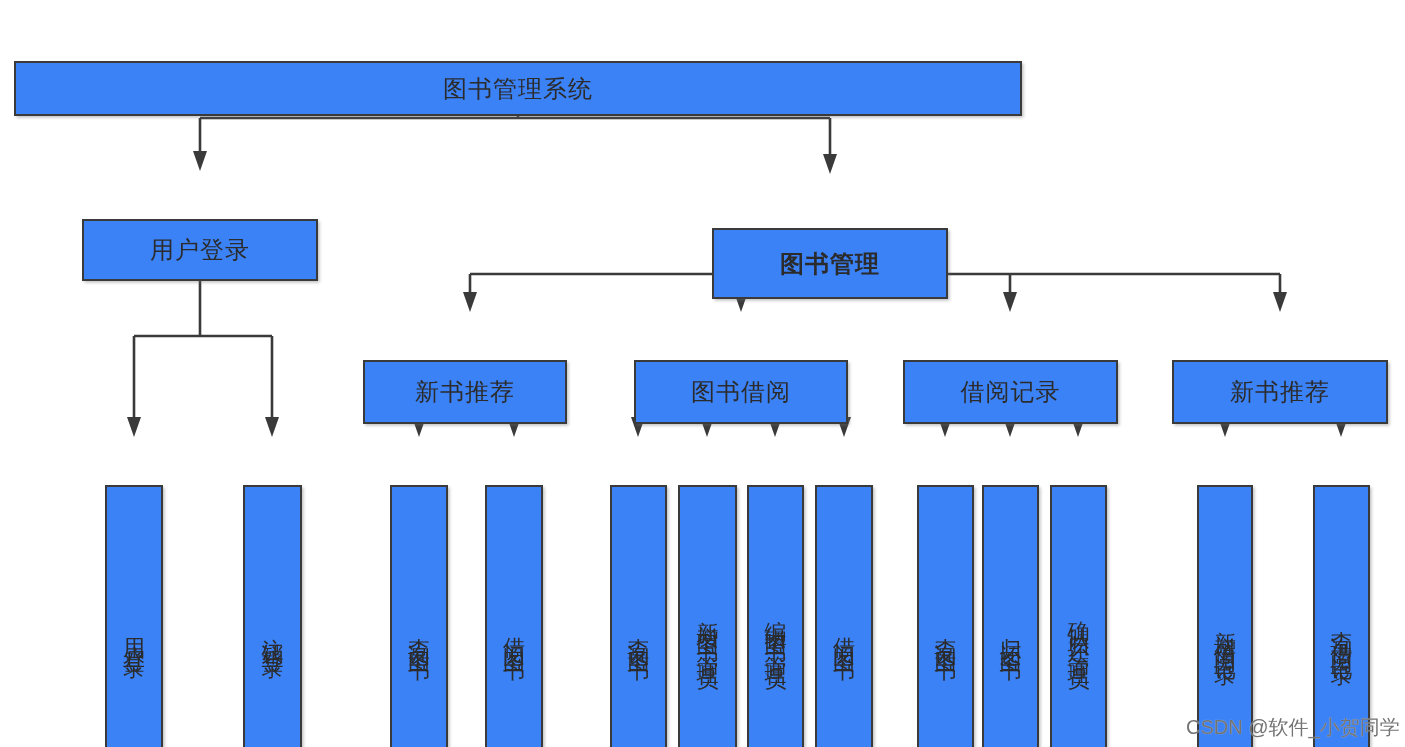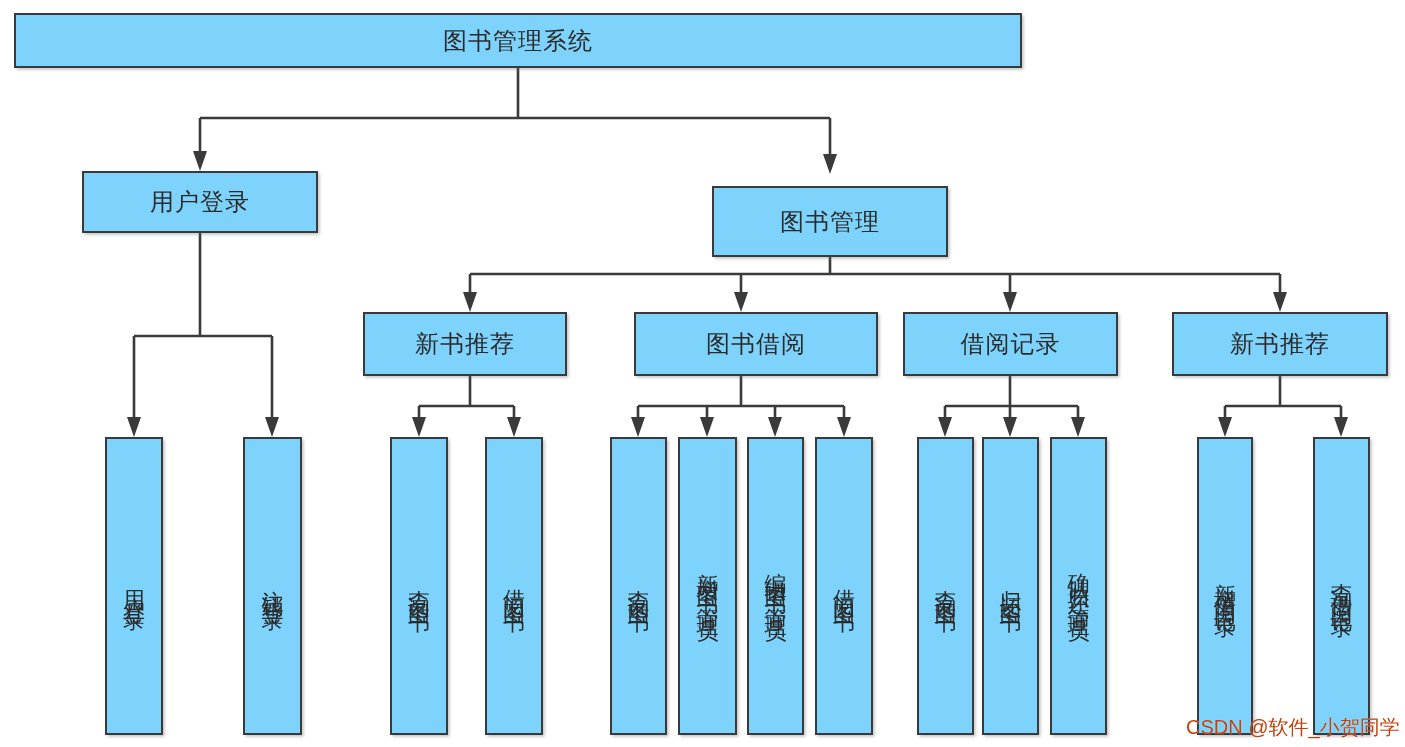--- a/index.html
+++ b/index.html
@@ -14,42 +14,43 @@
   }
   .wires {
     position: absolute; left: 0; top: 0;
     width: 1405px; height: 747px;
     z-index: 1;
   }
   .wires path { stroke: #3a3a3a; stroke-width: 2.6; fill: none; }
   .wires polygon { fill: #3a3a3a; stroke: none; }
   .box {
     position: absolute;
-    background: #7dd3fc;
+    background: #3b82f6;
     border: 2.5px solid #3a3a3a;
     display: flex;
     align-items: center;
     justify-content: center;
     z-index: 2;
     box-shadow: 1.5px 1.5px 3px rgba(110,110,110,0.45);
+    margin-top: 48px;
   }
   .hbox { font-size: 24px; letter-spacing: 1px; text-align: center; }
   .vbox {
     writing-mode: vertical-rl;
     text-orientation: mixed;
     font-size: 22px;
     letter-spacing: 7px;
     line-height: 1;
     text-align: center;
   }
   .watermark {
     position: absolute;
     left: 1186px; top: 714px;
     font-size: 20px;
-    color: #c2410c;
+    color: #737373;
     z-index: 3;
     white-space: nowrap;
     text-shadow: 0 0 1px rgba(255,255,255,0.6);
   }
 </style>
 </head>
 <body>
 
 <svg class="wires" viewBox="0 0 1405 747" xmlns="http://www.w3.org/2000/svg">
   <g>
@@ -90,24 +91,24 @@
   <g>
     <path d="M1280 376 V406 M1225 406 H1341 M1225 406 V419 M1341 406 V419"></path>
     <polygon points="1218,417 1232,417 1225,437"></polygon>
     <polygon points="1334,417 1348,417 1341,437"></polygon>
   </g>
 </svg>
 
 <div class="box hbox" style="left:14px; top:13px; width:1008px; height:55px;">图书管理系统</div>
 
 <div class="box hbox" style="left:82px; top:171px; width:236px; height:62px;">用户登录</div>
-<div class="box hbox" style="left:712px; top:186px; width:236px; height:71px;">图书管理</div>
+<div class="box hbox" style="left:712px; top:180px; width:236px; height:71px;font-weight:bold;">图书管理</div>
 
 <div class="box hbox" style="left:363px; top:312px; width:204px; height:64px;">新书推荐</div>
-<div class="box hbox" style="left:634px; top:312px; width:244px; height:64px;">图书借阅</div>
+<div class="box hbox" style="left:634px; top:312px; width:214px; height:64px;">图书借阅</div>
 <div class="box hbox" style="left:903px; top:312px; width:215px; height:64px;">借阅记录</div>
 <div class="box hbox" style="left:1172px; top:312px; width:216px; height:64px;">新书推荐</div>
 
 <div class="box vbox" style="left:105px; top:437px; width:58px; height:298px;">用户登录</div>
 <div class="box vbox" style="left:243px; top:437px; width:59px; height:298px;">注销登录</div>
 
 <div class="box vbox" style="left:390px; top:437px; width:58px; height:298px;">查询图书</div>
 <div class="box vbox" style="left:485px; top:437px; width:58px; height:298px;">借阅图书</div>
 
 <div class="box vbox" style="left:610px; top:437px; width:57px; height:298px;">查询图书</div>

